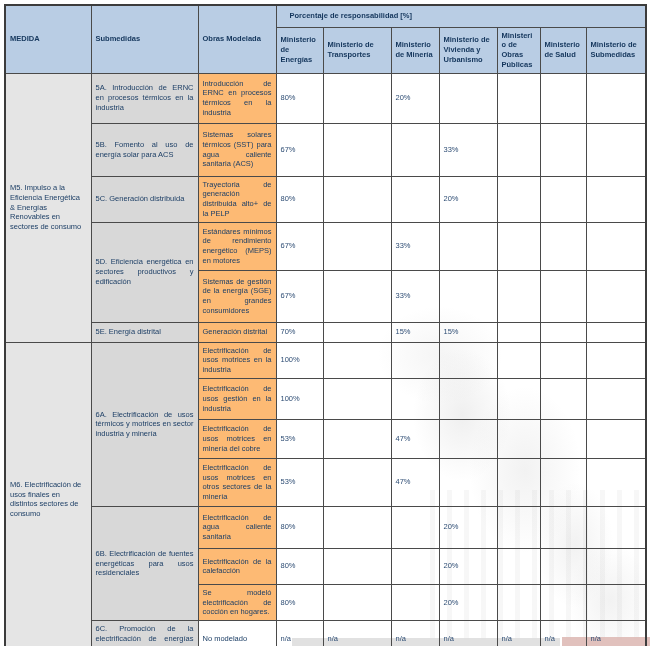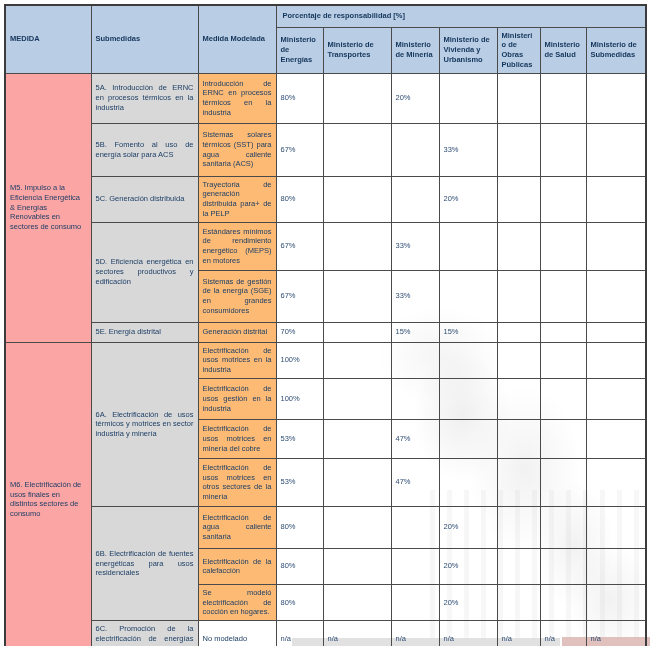--- a/index.html
+++ b/index.html
@@ -32,22 +32,22 @@
     position:absolute; left:4px; top:4px; width:641px; z-index:1;
     border-collapse:collapse; table-layout:fixed; background:transparent;
     font-size:7.5px; line-height:1.3; color:#1d3f66;
   }
   table.resp th, table.resp td {
     border:1px solid #4a4a4a; vertical-align:middle; padding:3px 4px;
     overflow:hidden; word-wrap:break-word;
   }
   table.resp { border:2px solid #3c3c3c; }
   th.hd { background:#b9cde4; color:#14365c; font-weight:bold; text-align:left; }
-  th.hd.pct { padding-left:6px; }
-  td.med { background:#fca5a5; padding:4px 6px; text-align:left; }
+  th.hd.pct { padding-left:13px; }
+  td.med { background:#e5e5e5; padding:4px 6px; text-align:left; }
   td.sub { background:#d8d8d8; padding:4px 5px; text-align:justify;margin-left:8px; }
   td.mod { background:#fdba74; text-align:justify; }
   td.mod.white { background:rgba(255,255,255,0.0); }
   td.v { background:transparent; text-align:left; color:#2e4d74; }
 </style>
 </head>
 <body>
 
 <div class="page">
   <div class="watermark"></div>
@@ -66,21 +66,21 @@
         <col style="width:48px">
       <col style="width:58px">
         <col style="width:43px">
         <col style="width:46px">
         <col style="width:60px">
     </colgroup>
     <thead>
       <tr style="height:22px">
         <th class="hd" rowspan="2">MEDIDA</th>
         <th class="hd" rowspan="2">Submedidas</th>
-        <th class="hd" rowspan="2">Medida Modelada</th>
+        <th class="hd" rowspan="2">Obras Modelada</th>
         <th class="hd pct" colspan="7">Porcentaje de responsabilidad [%]</th>
       </tr>
       <tr style="height:36px">
         <th class="hd">Ministerio de Energías</th>
         <th class="hd">Ministerio de Transportes</th>
         <th class="hd">Ministerio de Minería</th>
         <th class="hd">Ministerio de Vivienda y Urbanismo</th>
         <th class="hd">Ministerio de Obras Públicas</th>
         <th class="hd">Ministerio de Salud</th>
         <th class="hd">Ministerio de Submedidas</th>
@@ -105,21 +105,21 @@
         <td class="v">67%</td>
         <td class="v"></td>
         <td class="v"></td>
         <td class="v">33%</td>
         <td class="v"></td>
         <td class="v"></td>
         <td class="v"></td>
       </tr>
       <tr style="height:42px">
         <td class="sub">5C. Generación distribuida</td>
-        <td class="mod">Trayectoria de generación distribuida para+ de la PELP</td>
+        <td class="mod">Trayectoria de generación distribuida alto+ de la PELP</td>
         <td class="v">80%</td>
         <td class="v"></td>
         <td class="v"></td>
         <td class="v">20%</td>
         <td class="v"></td>
         <td class="v"></td>
         <td class="v"></td>
       </tr>
       <tr style="height:48px">
         <td class="sub" rowspan="2">5D. Eficiencia energética en sectores productivos y edificación</td>

